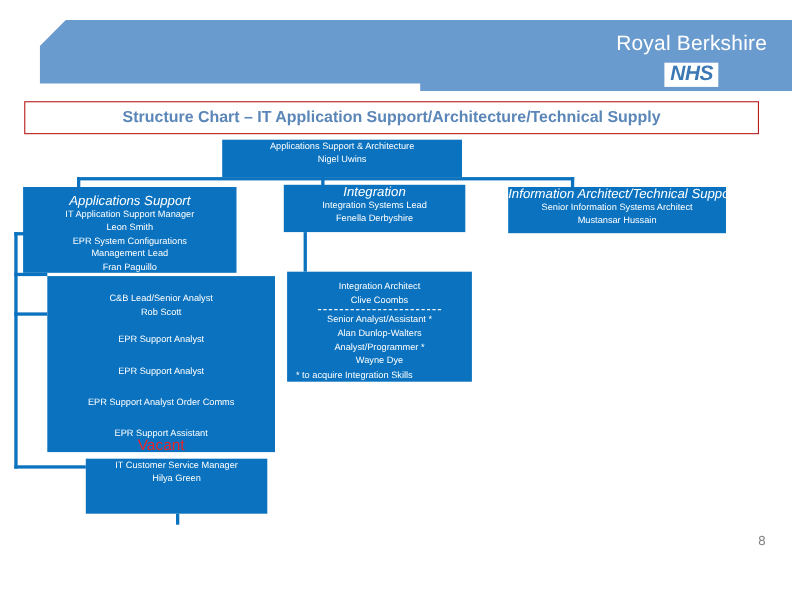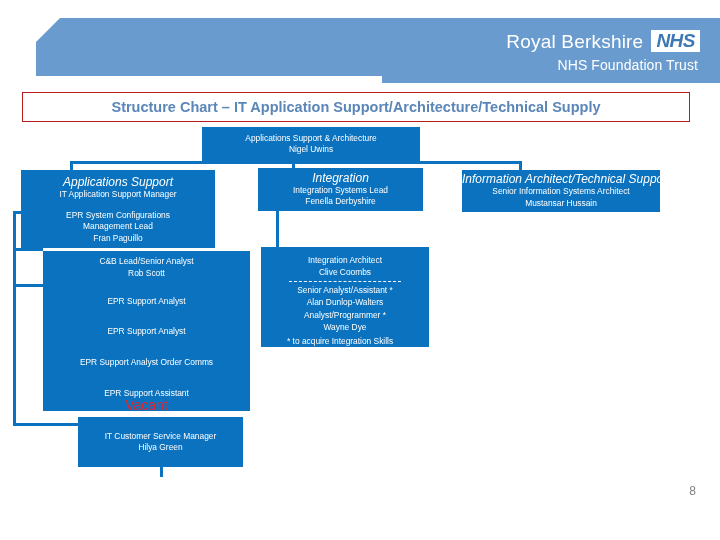--- a/index.html
+++ b/index.html
@@ -15,21 +15,21 @@
   
   .banner{
     position:absolute;left:36px;top:18px;width:684px;height:65px;
     background:#6a9bce;
     clip-path:polygon(24px 0, 684px 0, 684px 65px, 346px 65px, 346px 58px, 0 58px, 0 24px);
   }
   .brand{
     position:absolute;right:20px;top:12px;
     text-align:right;color:#ffffff;line-height:1;
   }
-  .brand-row{display:flex;align-items:center;justify-content:flex-end;gap:8px;}
+  .brand-row{display:flex;align-items:center;justify-content:flex-end;gap:8px;flex-direction:column;}
   .brand-name{
     font-size:19px;font-weight:400;letter-spacing:.2px;color:#ffffff;
     font-family:"Liberation Sans", sans-serif;
   }
   .nhs-logo{
     background:#ffffff;color:#3c78b4;
     font-size:19px;font-weight:700;font-style:italic;
     padding:1px 5px 2px 5px;letter-spacing:-0.5px;line-height:1;
     font-family:"Liberation Sans", sans-serif;
   }
@@ -46,32 +46,32 @@
   }
   .title-text{
     font-size:14.5px;font-weight:700;color:#5b86b8;
     white-space:nowrap;letter-spacing:0px;
   }
 
   
   .box{
     position:absolute;background:#0a72bf;color:#ffffff;
     text-align:center;box-sizing:border-box;
-    display:flex;flex-direction:column;justify-content:center;
+    display:flex;flex-direction:column;
     font-size:8.4px;line-height:11.5px;
   }
   .box .ln{display:block;white-space:nowrap;}
   .box .hd{font-size:12px;line-height:13px;font-style:italic;}
   .box .gap{height:9px;}
   .box .vacant{color:#e8262c;font-size:14px;}
   .dashed{
     border-top:1px dashed #ffffff;
     margin:3px 28px 3px 28px;height:0;opacity:.95;
   }
-  .left-note{text-align:left;padding-left:26px;}
+  .left-note{text-align:left;padding-left:8px;}
 
   .conn{position:absolute;background:#0a72bf;}
 
   .pagenum{
     position:absolute;right:24px;top:484px;
     font-size:12px;color:#7f7f7f;font-family:"Liberation Sans", sans-serif;
   }
 </style>
 </head>
 <body>
@@ -111,27 +111,28 @@
   <div class="conn" style="left:160px;top:467px;width:3px;height:10px;"></div>
 
   <div class="box" style="left:202px;top:127px;width:218px;height:34px;">
     <span class="ln">Applications Support &amp; Architecture</span>
     <span class="ln">Nigel Uwins</span>
   </div>
 
   <div class="box" style="left:21px;top:170px;width:194px;height:78px;justify-content:flex-start;padding-top:6px;">
     <span class="ln hd">Applications Support</span>
     <span class="ln">IT Application Support Manager</span>
+    <span class="ln">Leon Smith</span>
     <div class="gap"></div>
     <span class="ln">EPR System Configurations</span>
     <span class="ln">Management Lead</span>
     <span class="ln">Fran Paguillo</span>
   </div>
 
-  <div class="box" style="left:43px;top:251px;width:207px;height:160px;justify-content:flex-start;padding-top:5px;text-align:center;">
+  <div class="box" style="left:43px;top:251px;width:207px;height:160px;justify-content:flex-start;padding-top:15px;text-align:center;">
     <span class="ln">C&amp;B Lead/Senior Analyst</span>
     <span class="ln">Rob Scott</span>
     <div class="gap" style="height:18px;"></div>
     <span class="ln">EPR Support Analyst</span>
     <div class="gap" style="height:21px;"></div>
     <span class="ln">EPR Support Analyst</span>
     <div class="gap" style="height:21px;"></div>
     <span class="ln">EPR Support Analyst Order Comms</span>
     <div class="gap" style="height:21px;"></div>
     <span class="ln">EPR Support Assistant</span>

